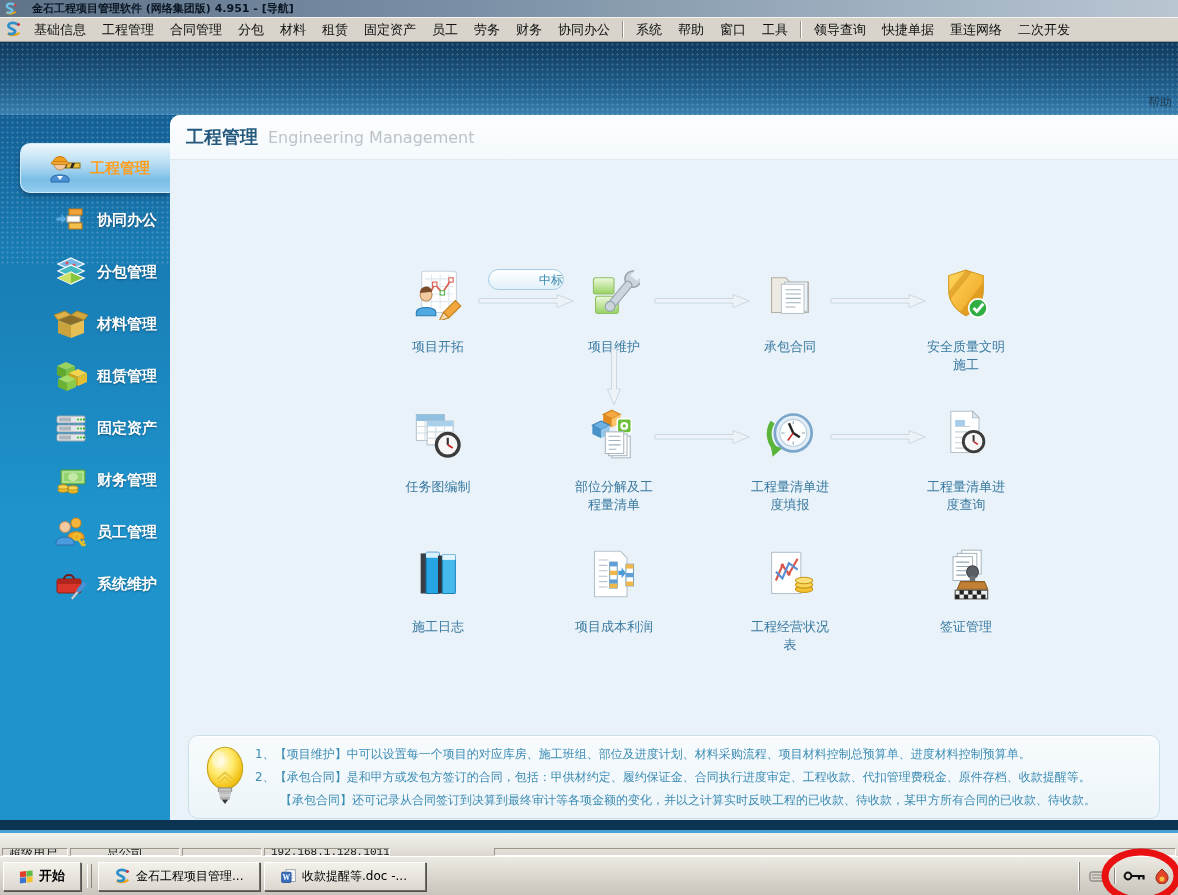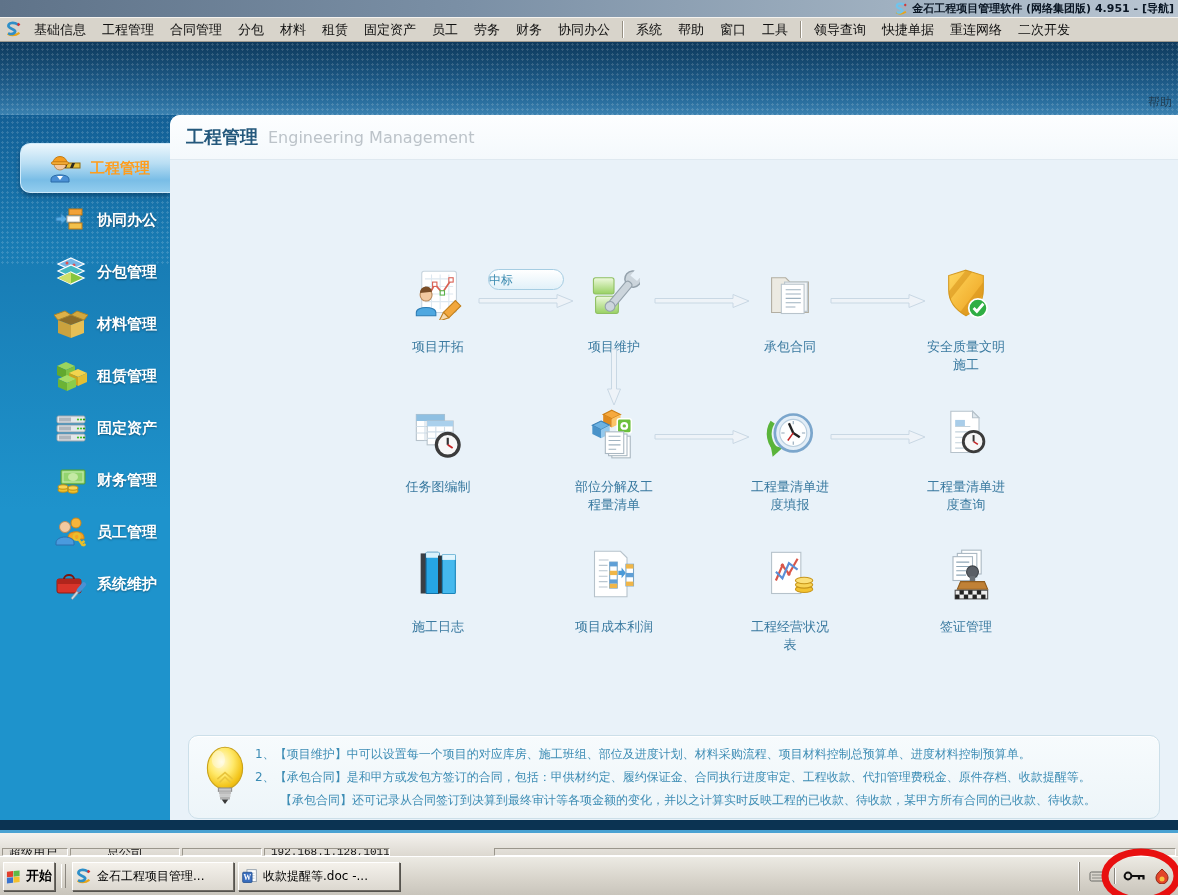--- a/index.html
+++ b/index.html
@@ -1,22 +1,22 @@
 <!DOCTYPE html>
 <html><head>
 <meta charset="utf-8">
 <style>
   html,body{margin:0;padding:0;}
   body{width:1178px;height:895px;font-family:"DejaVu Sans","Liberation Sans",sans-serif;}
   .screen{position:relative;width:1178px;height:895px;overflow:hidden;background:#1e93cc;}
 
   
-  .titlebar{position:absolute;top:0;left:0;right:0;height:17px;display:flex;align-items:center;gap:4px;
+  .titlebar{position:absolute;top:0;left:0;right:0;height:17px;display:flex;align-items:center;gap:14px;
     padding:0 4px;background:linear-gradient(90deg,#5f7389 0%,#7b90a6 40%,#9fb0c0 75%,#bac6d2 100%);
-    font-size:11px;font-weight:bold;color:#0a1624;justify-content:flex-end;}
+    font-size:11px;font-weight:bold;color:#0a1624;}
   .titlebar .app-ico{width:14px;height:14px;display:flex;}
 
   
   .menubar{position:absolute;top:17px;left:0;right:0;height:25px;background:#d8d4cb;
     border-top:1px solid #f4f2ee;border-bottom:1px solid #9c988e;box-sizing:border-box;
     display:flex;align-items:center;padding:0 3px;font-size:13px;color:#101010;}
   .menu-ico{width:17px;height:17px;display:flex;margin:0 4px 0 2px;}
   .menu-item{padding:2px 8px;white-space:nowrap;cursor:default;}
   .menu-sep{width:0;height:17px;border-left:1px solid #968f82;border-right:1px solid #fff;margin:0 4px;}
 
@@ -48,21 +48,21 @@
   .panel-title{height:45px;box-sizing:border-box;border-radius:10px 0 0 0;border-bottom:1px solid #dfe9f0;
     background:linear-gradient(180deg,#fdfeff 0%,#f4f9fc 100%);display:flex;align-items:center;padding-left:16px;gap:10px;}
   .pt-cn{font-size:18px;font-weight:bold;color:#24587c;}
   .pt-en{font-size:16px;color:#bcc3c9;}
   .flow{position:absolute;top:45px;left:0;right:0;bottom:0;}
   .node{position:absolute;width:150px;text-align:center;cursor:pointer;}
   .nicon{height:52px;display:flex;justify-content:center;}
   .nlabel{display:inline-block;margin-top:18px;font-size:13px;line-height:1.35;color:#3a7aa0;max-width:86px;}
   .harrow{position:absolute;width:96px;height:16px;}
   .varrow{position:absolute;width:16px;height:58px;}
-  .badge{position:absolute;left:318px;top:109px;width:76px;height:21px;line-height:21px;text-align:left;
+  .badge{position:absolute;left:318px;top:109px;width:76px;height:21px;line-height:21px;text-align:right;
     border:1px solid #a6cde2;border-radius:11px;background:linear-gradient(180deg,#ffffff,#e2f1f9);
     color:#3a8ab0;font-size:12px;box-sizing:border-box;}
 
   
   .tips{position:absolute;left:18px;top:575px;width:972px;height:84px;box-sizing:border-box;
     border:1px solid #ccdfe9;border-radius:10px;background:linear-gradient(180deg,#f7fbfd,#edf5f9);
     box-shadow:inset 0 1px 0 #fff;display:flex;align-items:center;}
   .tips-bulb{margin:0 8px 0 14px;flex:none;display:flex;}
   .tips-lines{font-size:12px;color:#3c8cb4;line-height:23px;}
   .tips-line.indent{padding-left:25px;}
@@ -80,21 +80,21 @@
   .sc-company{width:110px;justify-content:center;}
   .sc-gap{width:80px;}
   .sc-server{width:126px;font-family:"Liberation Mono",monospace;font-size:11px;}
   .sc-db{width:100px;font-family:"Liberation Mono",monospace;font-size:11px;margin-top:8px;}
   .sc-rest{flex:1;margin-right:2px;}
 
   
   .taskbar{position:absolute;top:856px;left:0;right:0;height:39px;box-sizing:border-box;
     background:linear-gradient(180deg,#eceae3 0%,#d7d3ca 60%,#c9c5bc 100%);border-top:1px solid #fff;
     display:flex;align-items:center;padding:0 3px;gap:4px;}
-  .tbtn{height:29px;display:flex;align-items:center;gap:5px;padding:0 2px;box-sizing:border-box;
+  .tbtn{height:29px;display:flex;align-items:center;gap:5px;padding:0 15px;box-sizing:border-box;
     background:linear-gradient(180deg,#f4f1eb,#dcd8d0);border:1px solid;border-color:#ffffff #6f6b64 #6f6b64 #ffffff;
     box-shadow:1px 1px 0 #55534e;font-size:12px;color:#000;cursor:pointer;}
   .start{font-weight:bold;font-size:13px;}
   .tb-ridge{width:3px;height:24px;border-left:1px solid #fff;border-right:1px solid #8a867e;margin:0 2px;}
   .task{width:162px;}
   .task span{white-space:nowrap;overflow:hidden;}
   .tray{margin-left:auto;height:29px;display:flex;align-items:center;gap:7px;padding:0 5px 0 9px;
     border-left:1px solid #8a867e;box-shadow:-1px 0 0 #fff;}
   .tray-sep{width:0;height:16px;border-left:1px solid #8a867e;border-right:1px solid #fff;}
   .tray-ico{display:flex;cursor:pointer;}

